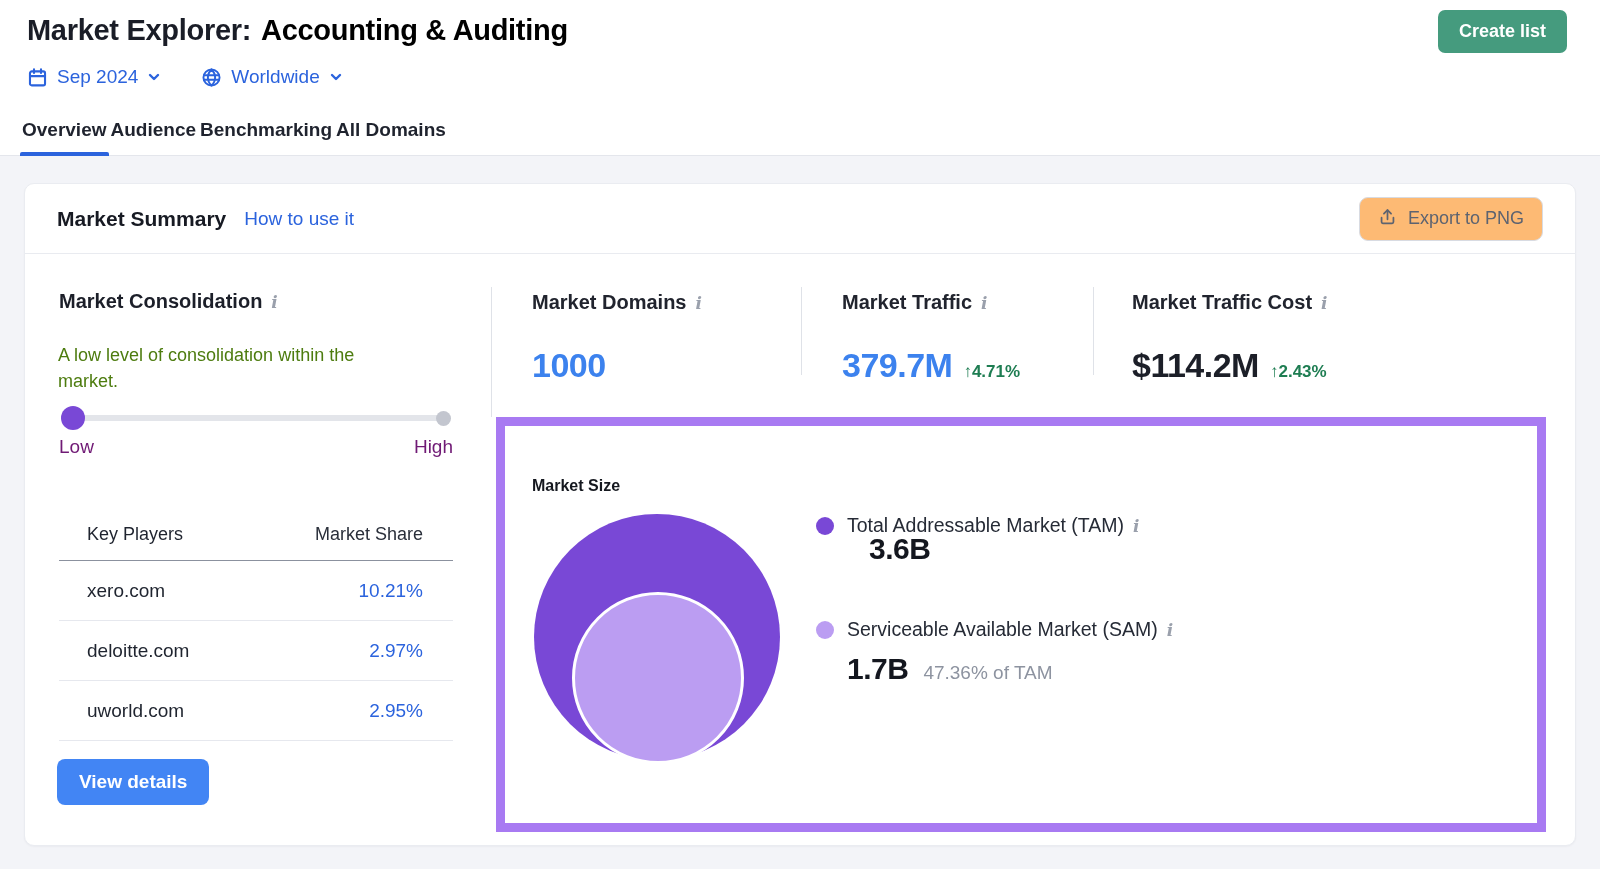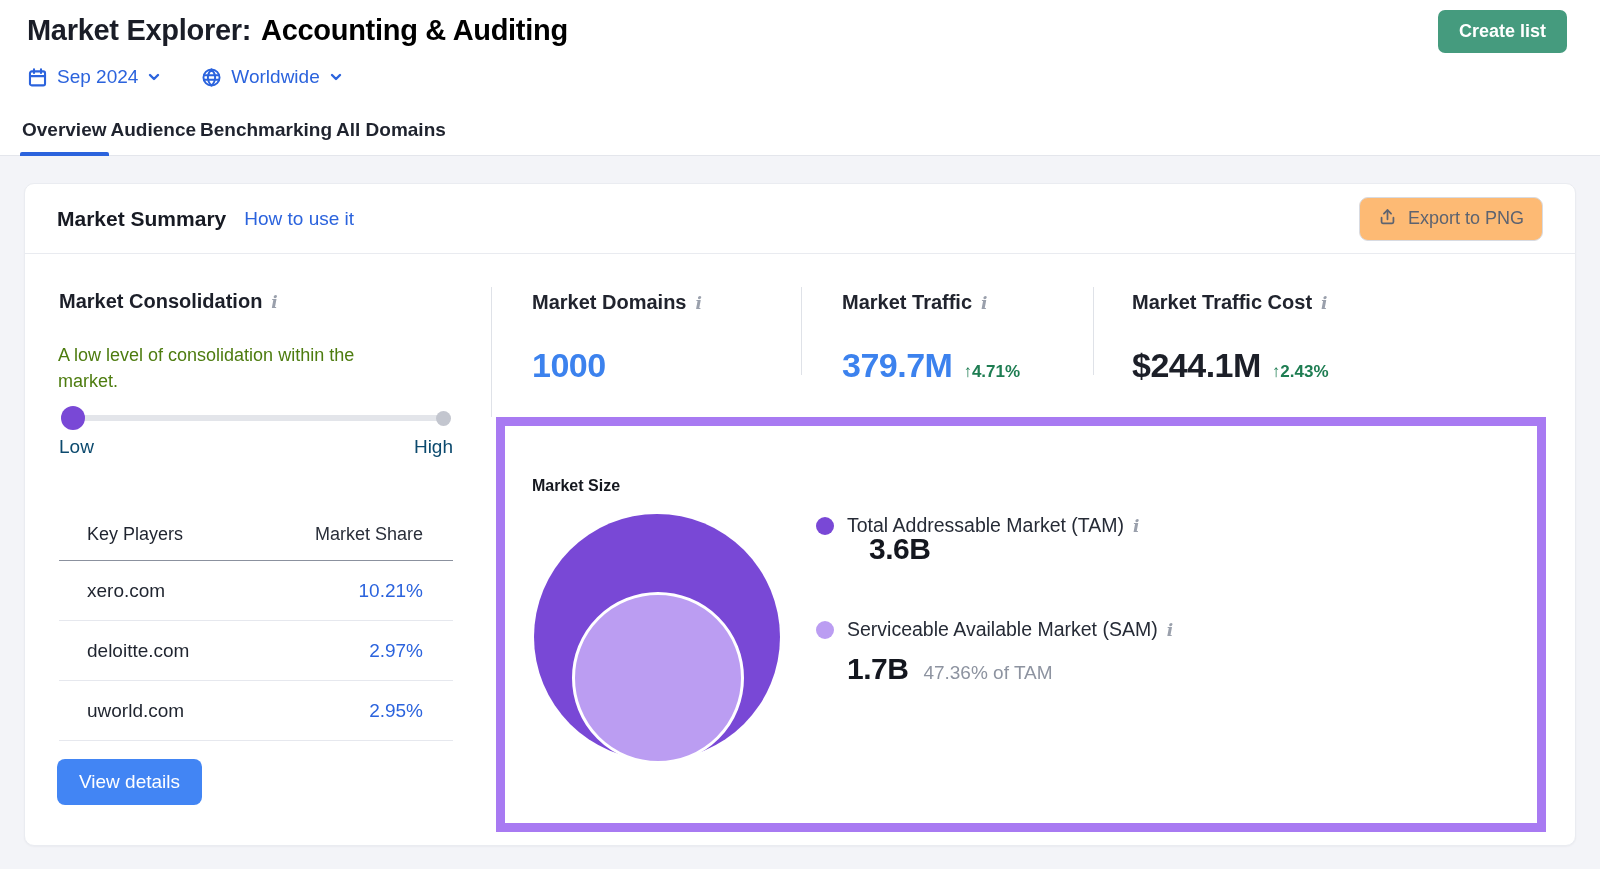--- a/index.html
+++ b/index.html
@@ -46,30 +46,30 @@
   .info-i{font-family:"DejaVu Serif",serif;font-style:italic;font-weight:700;color:#9aa0ac;font-size:17px;margin-left:9px;}
 
   
   .mc-title{position:absolute;left:34px;top:36px;font-size:20px;font-weight:650;color:#1c1f29;}
   .mc-desc{position:absolute;left:33px;top:88px;width:352px;font-size:18px;line-height:26px;color:#4d7c0f;}
   .slider{position:absolute;left:36px;top:152px;width:390px;height:24px;cursor:pointer;}
   .slider .track{position:absolute;left:10px;right:6px;top:9px;height:6px;background:#e3e5ea;border-radius:3px;}
   .slider .knob-low{position:absolute;left:0;top:0;width:24px;height:24px;border-radius:50%;background:var(--purple-tam);}
   .slider .knob-high{position:absolute;right:0;top:4.5px;width:15px;height:15px;border-radius:50%;background:var(--gray-knob);}
   .slider-labels{position:absolute;left:34px;top:182px;width:394px;display:flex;justify-content:space-between;
-    font-size:19px;color:#0c4a6e;}
+    font-size:19px;color:#701a75;}
 
   .kp-table{position:absolute;left:34px;top:255px;width:394px;font-size:19px;}
   .kp-head{display:flex;height:52px;align-items:center;border-bottom:1.5px solid #8b919e;color:#2a2f3a;font-size:18px;}
   .kp-row{display:flex;height:60px;align-items:center;border-bottom:1px solid #e6e8ee;}
   .kp-c1{flex:1;padding-left:28px;color:#1f242f;}
   .kp-c2{width:150px;text-align:right;padding-right:30px;}
   .kp-row .kp-c2{color:var(--blue-link);cursor:pointer;}
   .view-details-btn{position:absolute;left:32px;top:505px;background:var(--blue-btn);color:#fff;border:none;
-    border-radius:8px;font-size:19px;font-weight:400;padding:12px 22px;cursor:pointer;font-family:inherit;}
+    border-radius:8px;font-size:19px;font-weight:700;padding:12px 22px;cursor:pointer;font-family:inherit;}
 
   
   .vdiv{position:absolute;width:1px;background:#dfe2e8;top:33px;}
   .vdiv.d1{left:466px;height:130px;}
   .vdiv.d2{left:776px;height:88px;}
   .vdiv.d3{left:1068px;height:88px;}
 
   
   .stat{position:absolute;top:37px;}
   .stat.s0{left:507px;} .stat.s1{left:817px;} .stat.s2{left:1107px;}
@@ -229,21 +229,21 @@
           <span class="stat-value blue">379.7M</span>
           <span class="stat-change">↑4.71%</span>
         </div>
       </div>
       <div class="stat s2">
         <div class="stat-label">
           <span>Market Traffic Cost</span>
             <span class="info-i">i</span>
         </div>
         <div class="stat-value-row">
-          <span class="stat-value dark">$244.1M</span>
+          <span class="stat-value dark">$114.2M</span>
           <span class="stat-change">↑2.43%</span>
         </div>
       </div>
 
       <div class="ms-panel">
         <div class="ms-title">Market Size</div>
 
         <div class="venn">
           <div class="c-tam"></div>
           <div class="c-sam"></div>

